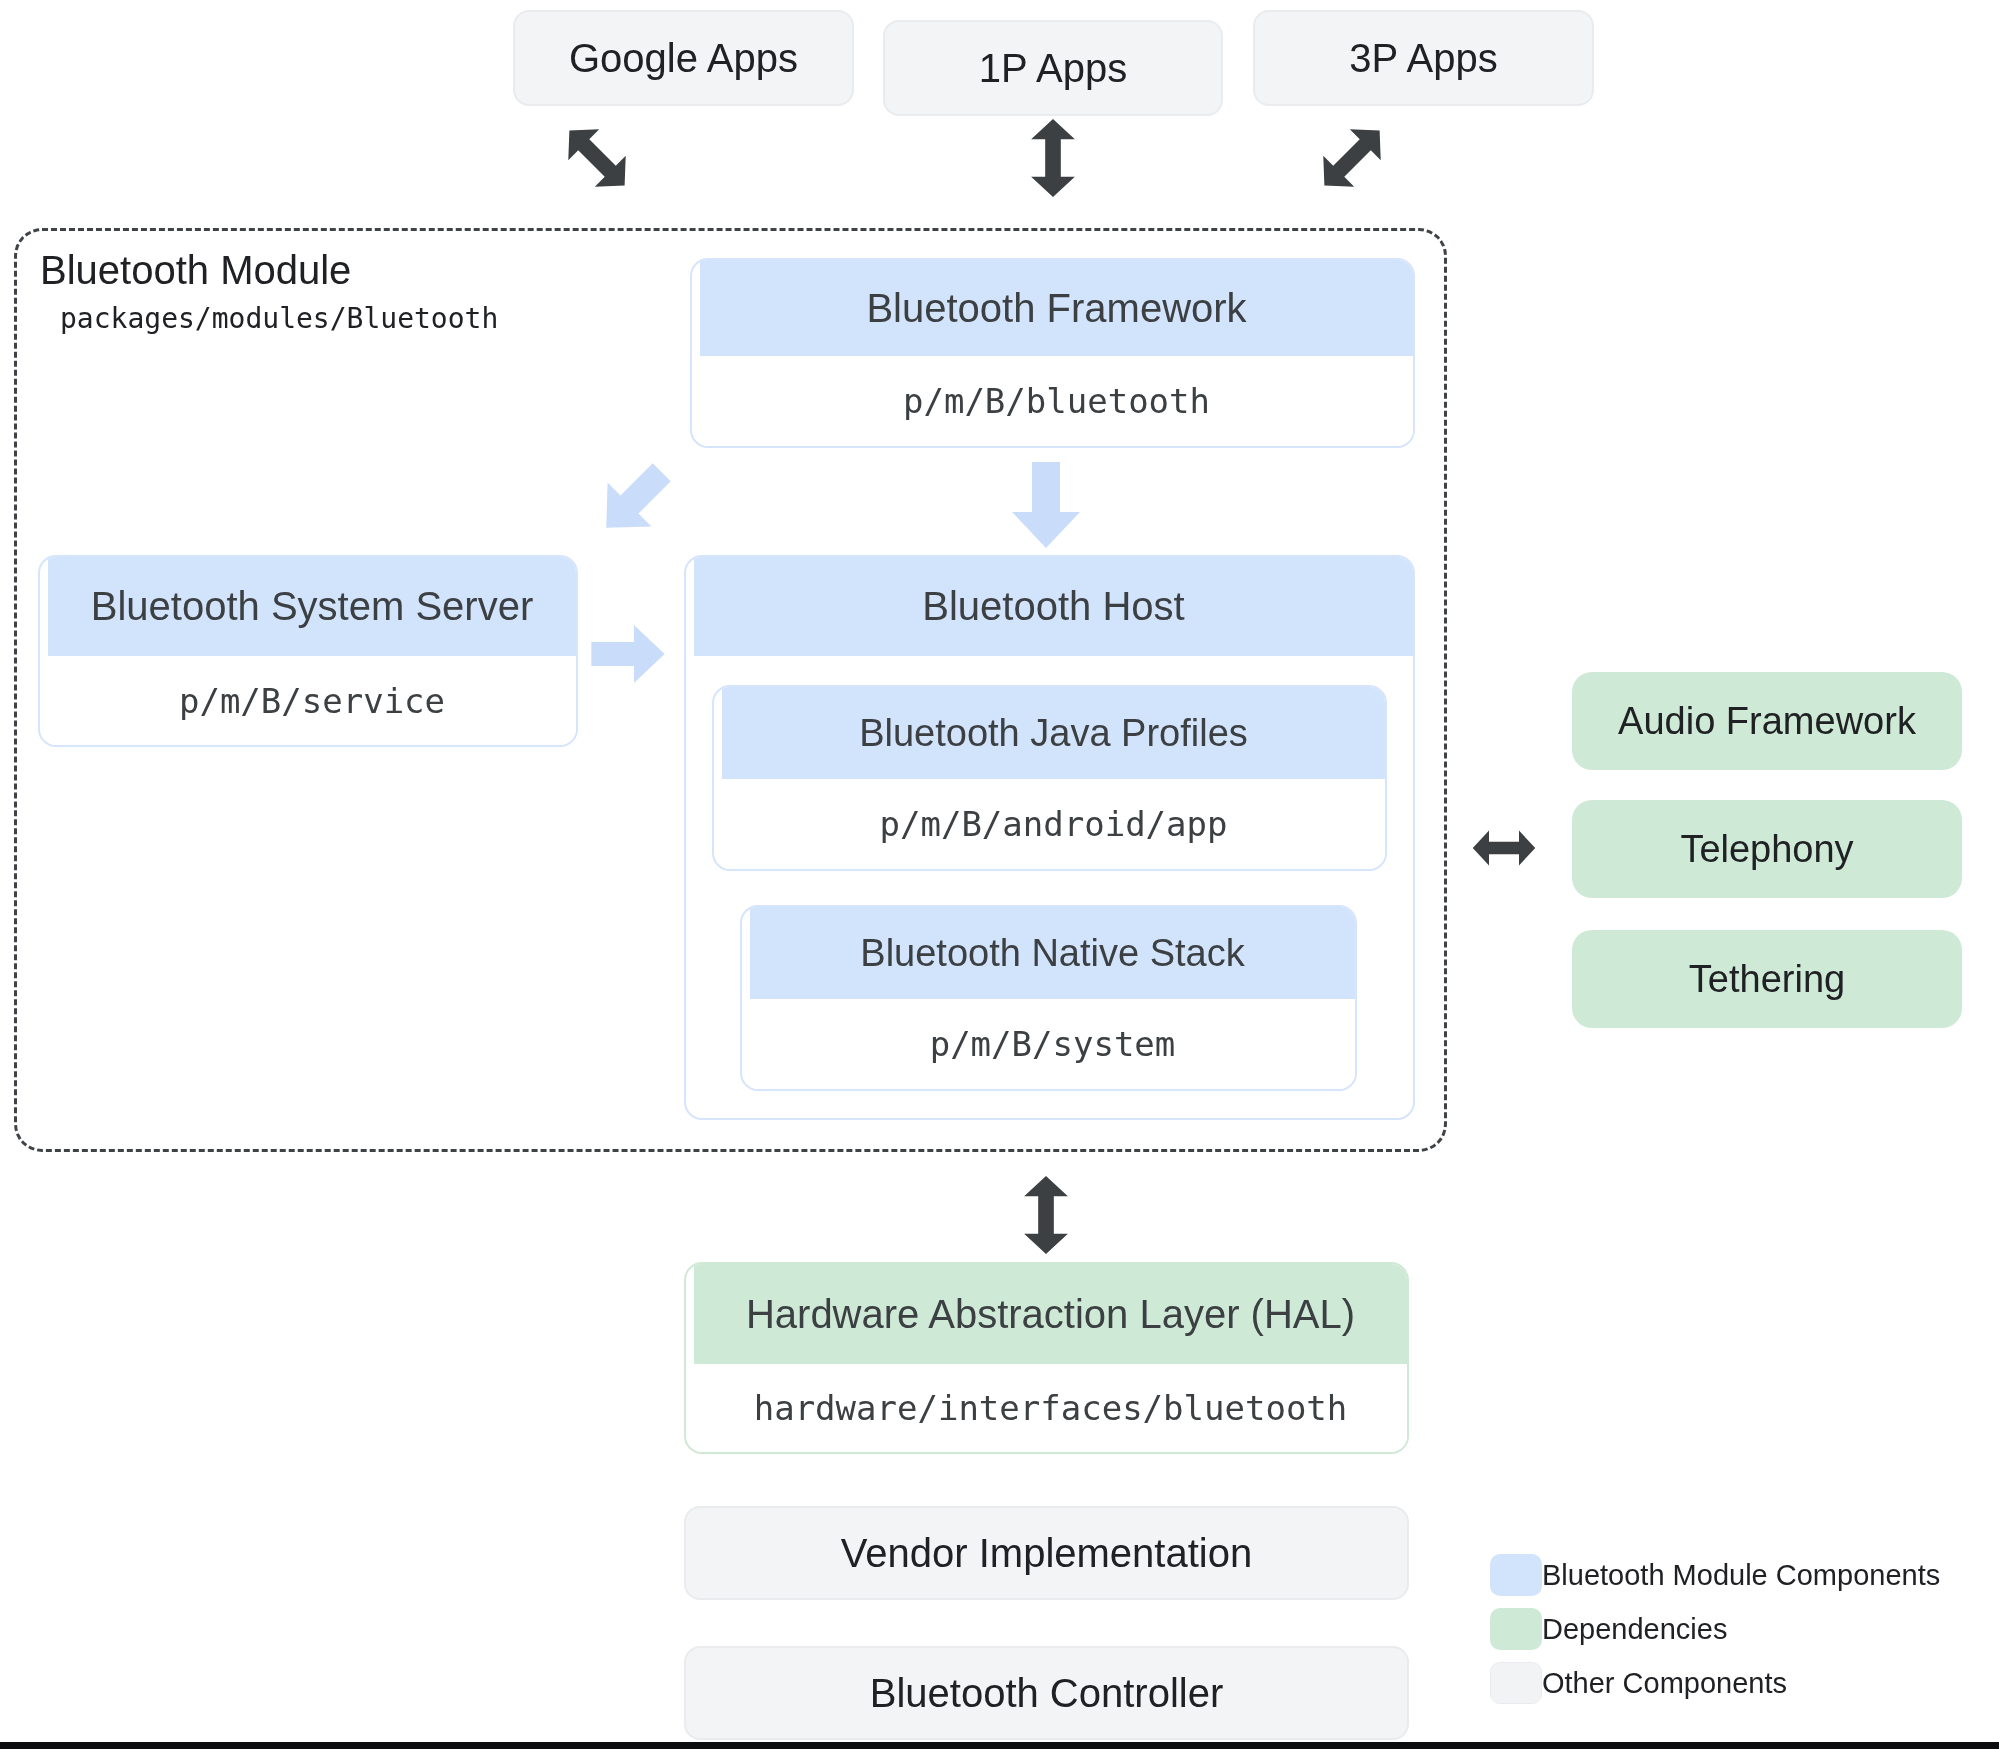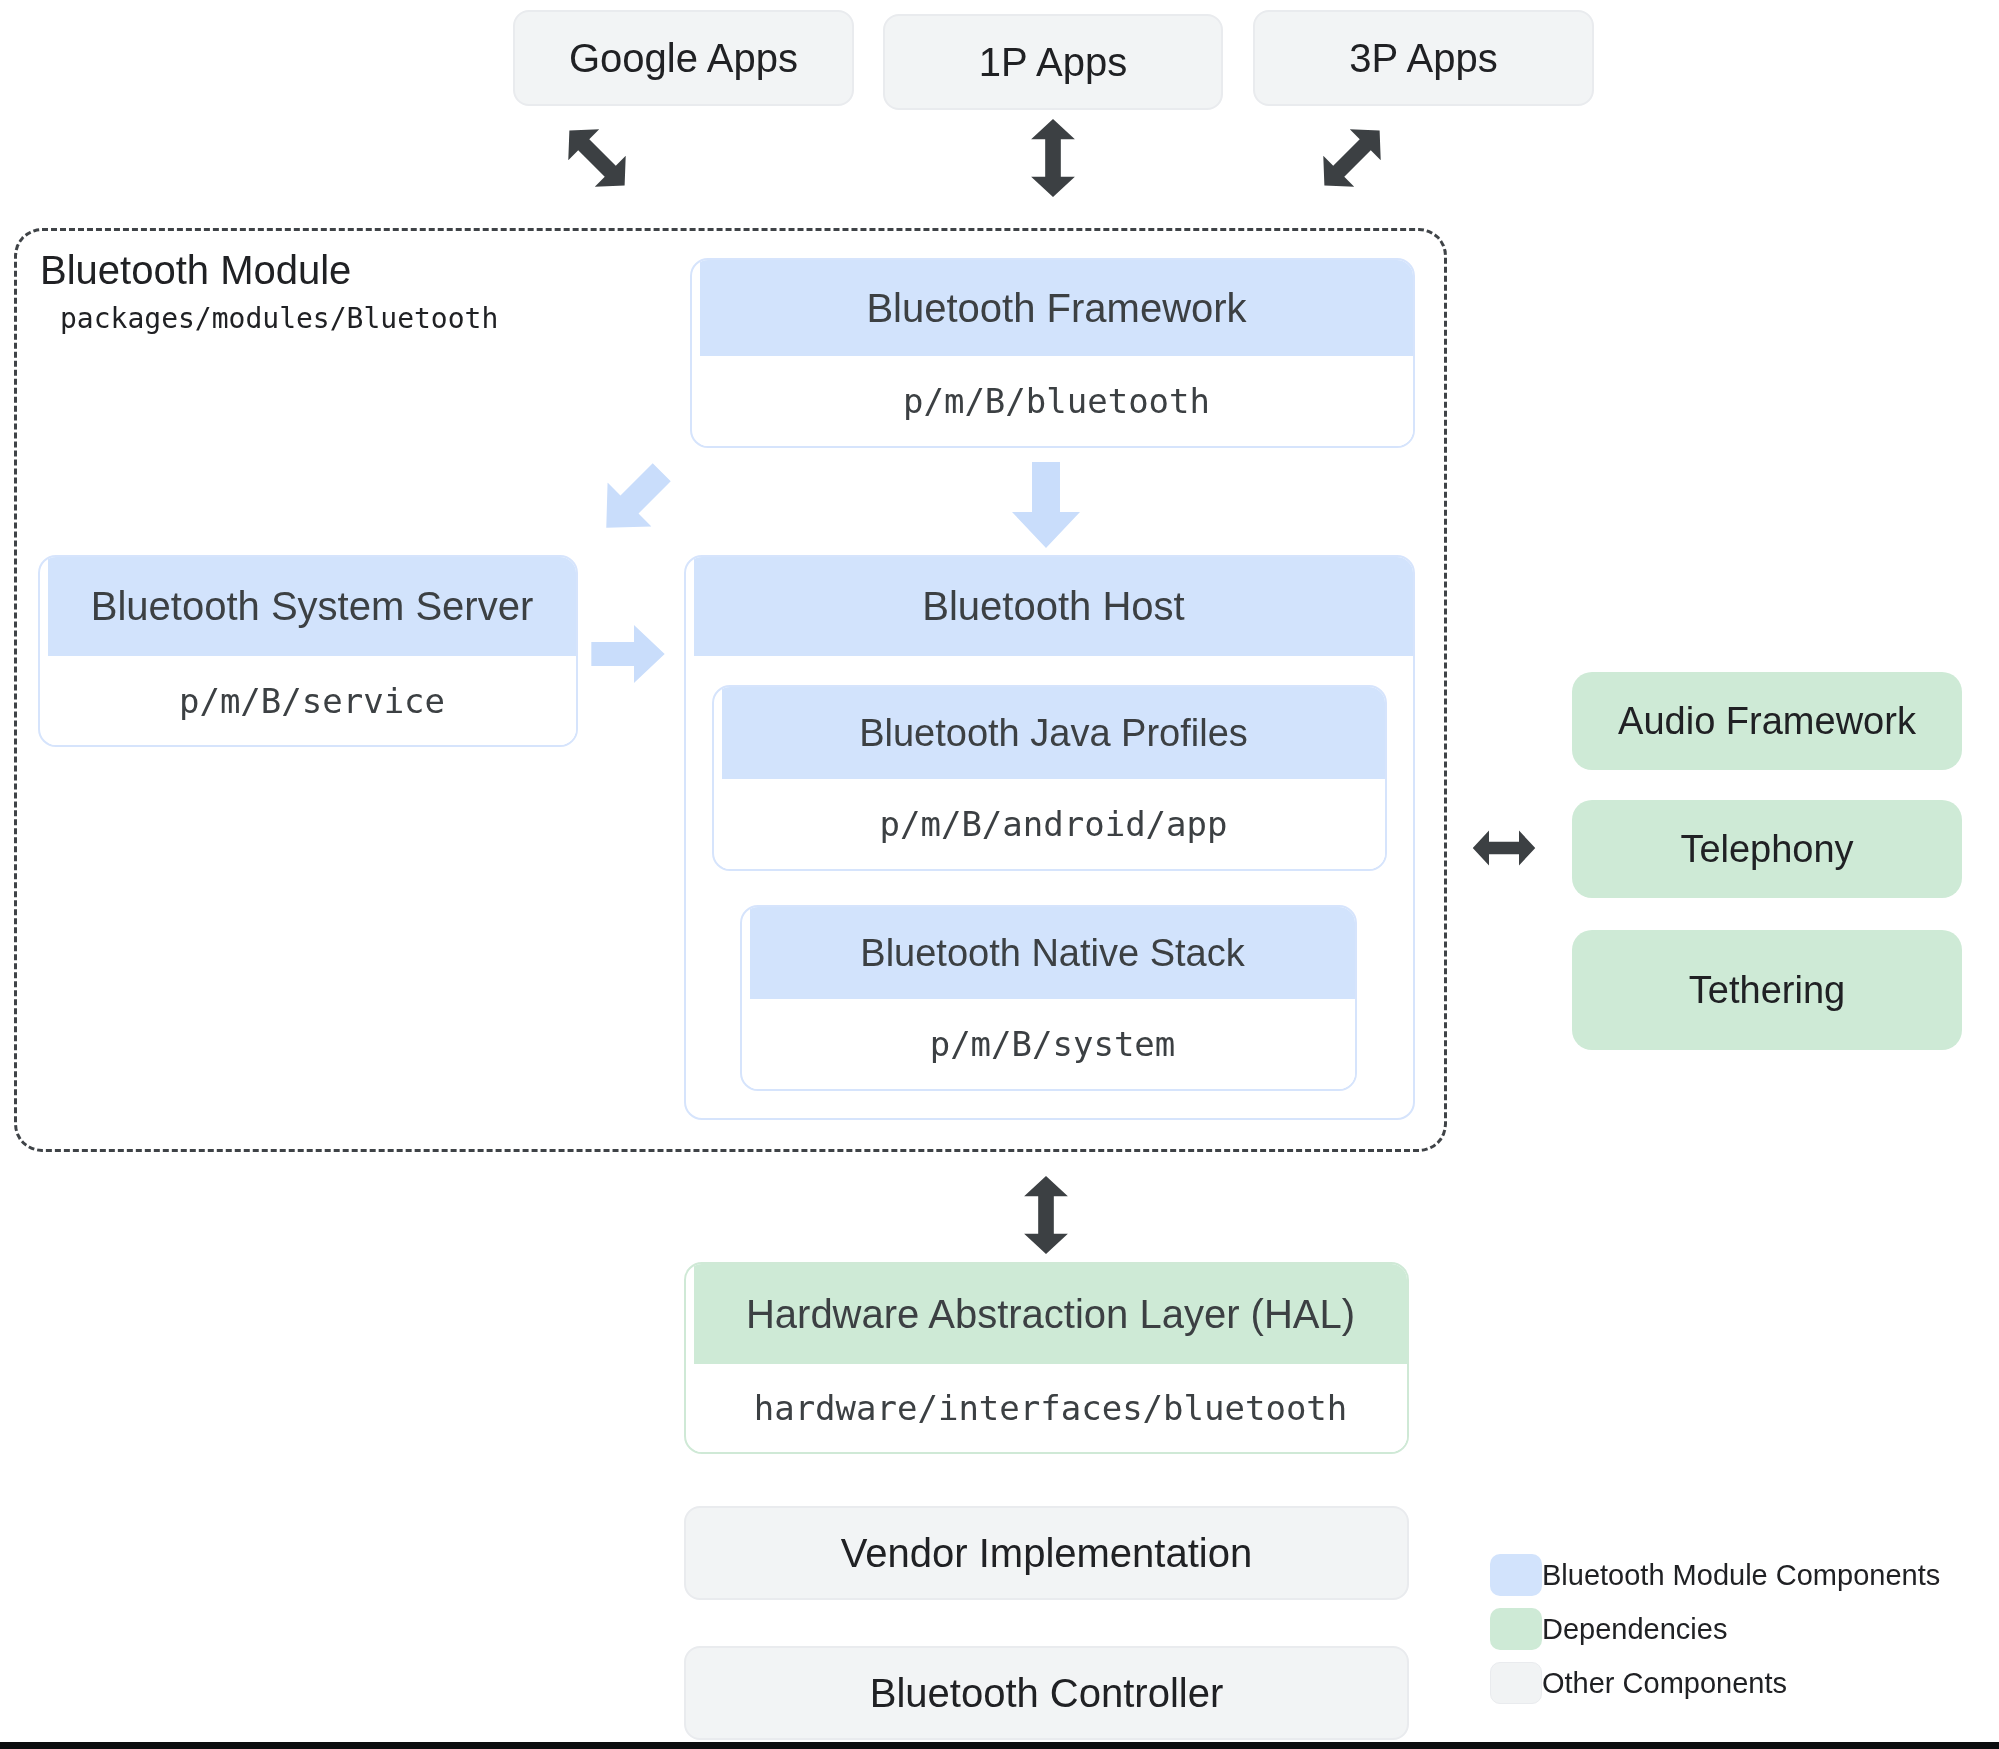--- a/index.html
+++ b/index.html
@@ -52,21 +52,21 @@
   .bottom-bar { position:absolute; left:0; top:1742px; width:1999px; height:7px; background:#0b0d0f; }
 </style>
 </head>
 <body>
 
 <div id="canvas">
 
   <div class="pill gray" style="left:513px; top:10px; width:341px; height:96px;">
     <span>Google Apps</span>
   </div>
-  <div class="pill gray" style="left:883px; top:14px; width:340px; height:96px;">
+  <div class="pill gray" style="left:883px; top:20px; width:340px; height:96px;">
     <span>1P Apps</span>
   </div>
   <div class="pill gray" style="left:1253px; top:10px; width:341px; height:96px;">
     <span>3P Apps</span>
   </div>
 
   <div class="arrow-wrap" style="left:547px; top:108px; width:100px; height:100px;">
     <svg class="rotm45 fill-dark" width="50" height="92" viewBox="0 0 64 100">
       <polygon points="32,0 60,26 42,26 42,74 60,74 32,100 4,74 22,74 22,26 4,26"></polygon>
     </svg>
@@ -129,21 +129,21 @@
       <polygon points="32,0 60,26 42,26 42,74 60,74 32,100 4,74 22,74 22,26 4,26"></polygon>
     </svg>
   </div>
 
   <div class="pill green" style="left:1572px; top:672px; width:390px; height:98px;">
     <span>Audio Framework</span>
   </div>
   <div class="pill green" style="left:1572px; top:800px; width:390px; height:98px;">
     <span>Telephony</span>
   </div>
-  <div class="pill green" style="left:1572px; top:930px; width:390px; height:120px;">
+  <div class="pill green" style="left:1572px; top:930px; width:390px; height:98px;">
     <span>Tethering</span>
   </div>
 
   <div class="arrow-wrap" style="left:1021px; top:1168px; width:50px; height:94px;">
     <svg class="fill-dark" width="50" height="94" viewBox="0 0 64 100">
       <polygon points="32,0 60,26 42,26 42,74 60,74 32,100 4,74 22,74 22,26 4,26"></polygon>
     </svg>
   </div>
 
   <div class="box green" style="left:684px; top:1262px; width:725px; height:192px;">

